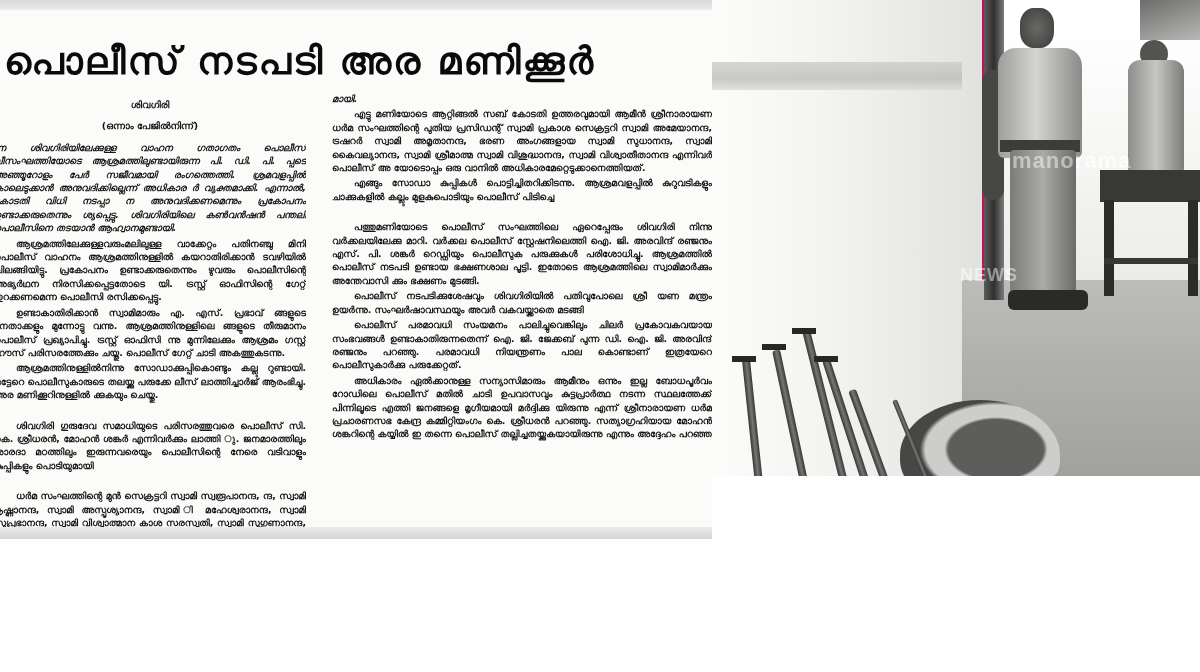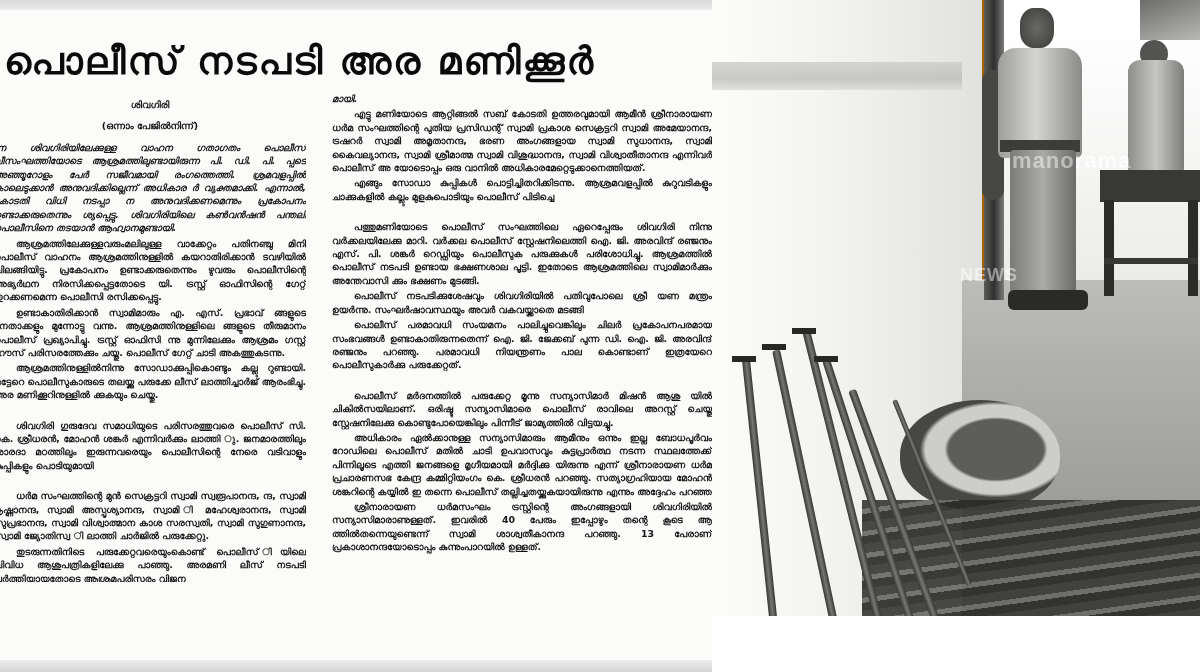--- a/index.html
+++ b/index.html
@@ -1,20 +1,20 @@
 <!DOCTYPE html>
 <html><head>
   <meta charset="utf-8">
   <style>
     * { box-sizing: border-box; margin: 0; padding: 0; }
     html, body { width: 1200px; height: 672px; overflow: hidden; background: #ffffff; }
     body { position: relative; font-family: "DejaVu Sans", sans-serif; color: #111; }
 
     .clipping {
-      position: absolute; left: 0; top: 0; width: 712px; height: 672px;
+      position: absolute; left: 0; top: 0; width: 712px; height: 539px;
       background: #fbfbfa; overflow: hidden;
     }
     .clipping .top-band {
       position: absolute; left: 0; top: 0; width: 712px; height: 10px;
       background: linear-gradient(#d9d9d9, #ececec);
     }
     .clipping .bottom-band {
       position: absolute; left: 0; bottom: 0; width: 712px; height: 12px;
       background: linear-gradient(#ececec, #d4d4d4);
     }
@@ -31,22 +31,22 @@
     }
     .col-left { left: -6px; width: 312px; height: 490px; }
     .col-right { left: 332px; width: 380px; height: 520px; }
     .dateline { text-align: center; font-size: 9.5px; margin-top: 6px; }
     .dateline-sub { text-align: center; font-size: 9.5px; margin: 8px 0 8px; font-weight: bold; }
     .col p { text-indent: 22px; margin-bottom: 2px; }
     .col p.gap { margin-top: 17px; }
     .col p.noindent { text-indent: 0; font-style: italic; }
 
     .photo {
-      position: absolute; left: 712px; top: 0; width: 488px; height: 616px;
-      background: #a16207; overflow: hidden;
+      position: absolute; left: 712px; top: 0; width: 488px; height: 476px;
+      background: #be185d; overflow: hidden;
       filter: contrast(1.05);
     }
     .photo .wall { position: absolute; left: 0; top: 0; width: 270px; height: 672px;
       background: linear-gradient(90deg, #f6f6f4 0%, #ececea 50%, #dcdcda 100%); }
     .photo .wall-band { position: absolute; left: 0; top: 62px; width: 250px; height: 28px;
       background: linear-gradient(#c9c9c7, #b9b9b7 60%, #d6d6d4); opacity: .8; }
     .photo .pillar { position: absolute; left: 272px; top: 0; width: 20px; height: 300px;
       background: linear-gradient(90deg, #5d5d5b, #333, #7c7c7a); }
     .photo .floor { position: absolute; left: 250px; top: 280px; width: 238px; height: 392px;
       background: linear-gradient(#b9b9b7, #9f9f9d 50%, #8a8a88); }
@@ -111,24 +111,22 @@
     <p class="gap">ധർമ സംഘത്തിന്റെ മുൻ സെക്രട്ടറി സ്വാമി സ്വരൂപാനന്ദ, ന്ദ, സ്വാമി കൃഷ്ണാനന്ദ, സ്വാമി അസ്പൃശ്യാനന്ദ, സ്വാമി ി മഹേശ്വരാനന്ദ, സ്വാമി സുപ്രഭാനന്ദ, സ്വാമി വിശ്വാത്മാന കാശ സരസ്വതി, സ്വാമി സുഗുണാനന്ദ, സ്വാമി ജ്യോതിസ്വ ി ലാത്തി ചാർജിൽ പരുക്കേറ്റു.</p>
     <p>തുടരുന്നതിനിടെ പരുക്കേറ്റവരെയുംകൊണ്ട് പൊലീസ് ിയിലെ വിവിധ ആശുപത്രികളിലേക്കു പാഞ്ഞു. അരമണി ലീസ് നടപടി പൂർത്തിയായതോടെ ആശ്രമപരിസരം വിജന</p>
   </div>
 
   <div class="col col-right">
     <p class="noindent">മായി.</p>
     <p>എട്ടു മണിയോടെ ആറ്റിങ്ങൽ സബ് കോടതി ഉത്തരവുമായി ആമീൻ ശ്രീനാരായണ ധർമ സംഘത്തിന്റെ പുതിയ പ്രസിഡന്റ് സ്വാമി പ്രകാശ സെക്രട്ടറി സ്വാമി അമേയാനന്ദ, ട്രഷറർ സ്വാമി അമൃതാനന്ദ, ഭരണ അംഗങ്ങളായ സ്വാമി സുധാനന്ദ, സ്വാമി കൈവല്യാനന്ദ, സ്വാമി ശ്രീമാത്മ സ്വാമി വിശുദ്ധാനന്ദ, സ്വാമി വിശ്വാതീതാനന്ദ എന്നിവർ പൊലീസ് അ യോടൊപ്പം ഒരു വാനിൽ അധികാരമേറ്റെടുക്കാനെത്തിയത്.</p>
     <p>എങ്ങും സോഡാ കുപ്പികൾ പൊട്ടിച്ചിതറിക്കിടന്നു. ആശ്രമവളപ്പിൽ കുറുവടികളും ചാക്കുകളിൽ കല്ലും മുളകുപൊടിയും പൊലീസ് പിടിച്ചെ</p>
     <p class="gap">പത്തുമണിയോടെ പൊലീസ് സംഘത്തിലെ ഏറെപ്പേരും ശിവഗിരി നിന്നു വർക്കലയിലേക്കു മാറി. വർക്കല പൊലീസ് സ്റ്റേഷനിലെത്തി ഐ. ജി. അരവിന്ദ് രഞ്ജനും എസ്. പി. ശങ്കർ റെഡ്ഡിയും പൊലീസുക പരുക്കുകൾ പരിശോധിച്ചു. ആശ്രമത്തിൽ പൊലീസ് നടപടി ഉണ്ടായ ഭക്ഷണശാല പൂട്ടി. ഇതോടെ ആശ്രമത്തിലെ സ്വാമിമാർക്കും അന്തേവാസി ക്കും ഭക്ഷണം മുടങ്ങി.</p>
     <p>പൊലീസ് നടപടിക്കുശേഷവും ശിവഗിരിയിൽ പതിവുപോലെ ശ്രീ യണ മന്ത്രം ഉയർന്നു. സംഘർഷാവസ്ഥയും അവർ വകവയ്ക്കാതെ മടങ്ങി</p>
-    <p>പൊലീസ് പരമാവധി സംയമനം പാലിച്ചുവെങ്കിലും ചിലർ പ്രകോപനപരമായ സംഭവങ്ങൾ ഉണ്ടാകാതിരുന്നതെന്ന് ഐ. ജി. ജേക്കബ് പുന്ന ഡി. ഐ. ജി. അരവിന്ദ് രഞ്ജനും പറഞ്ഞു. പരമാവധി നിയന്ത്രണം പാല കൊണ്ടാണ് ഇത്രയേറെ പൊലീസുകാർക്കു പരുക്കേറ്റത്.</p>
-    <p class="gap">പൊലീസ് മർദനത്തിൽ പരുക്കേറ്റ മൂന്നു സന്യാസിമാർ മിഷൻ ആശു യിൽ ചികിൽസയിലാണ്. ഒരിഷ്ടു സന്യാസിമാരെ പൊലീസ് രാവിലെ അറസ്റ്റ് ചെയ്തു സ്റ്റേഷനിലേക്കു കൊണ്ടുപോയെങ്കിലും പിന്നീട് ജാമ്യത്തിൽ വിട്ടയച്ചു.</p>
+    <p>പൊലീസ് പരമാവധി സംയമനം പാലിച്ചുവെങ്കിലും ചിലർ പ്രകോവകവയായ സംഭവങ്ങൾ ഉണ്ടാകാതിരുന്നതെന്ന് ഐ. ജി. ജേക്കബ് പുന്ന ഡി. ഐ. ജി. അരവിന്ദ് രഞ്ജനും പറഞ്ഞു. പരമാവധി നിയന്ത്രണം പാല കൊണ്ടാണ് ഇത്രയേറെ പൊലീസുകാർക്കു പരുക്കേറ്റത്.</p>
     <p>അധികാരം ഏൽക്കാനുള്ള സന്യാസിമാരും ആമീനും ഒന്നും ഇല്ല ബോധപൂർവം റോഡിലെ പൊലീസ് മതിൽ ചാടി ഉപവാസവും കുട്ടപ്രാർത്ഥ നടന്ന സ്ഥലത്തേക്ക് പിന്നിലൂടെ എത്തി ജനങ്ങളെ മൃഗീയമായി മർദ്ദിക്കു യിരുന്നു എന്ന് ശ്രീനാരായണ ധർമ പ്രചാരണസഭ കേന്ദ്ര കമ്മിറ്റിയംഗം കെ. ശ്രീധരൻ പറഞ്ഞു. സത്യാഗ്രഹിയായ മോഹൻ ശങ്കറിന്റെ കയ്യിൽ ഇ തന്നെ പൊലീസ് തല്ലിച്ചതയ്ക്കുകയായിരുന്നു എന്നും അദ്ദേഹം പറഞ്ഞ</p>
-    <p>ശ്രീനാരായണ ധർമസംഘം ട്രസ്റ്റിന്റെ അംഗങ്ങളായി ശിവഗിരിയിൽ സന്യാസിമാരാണുള്ളത്. ഇവരിൽ 40 പേരും ഇപ്പോഴും തന്റെ കൂടെ ആ ത്തിൽതന്നെയുണ്ടെന്ന് സ്വാമി ശാശ്വതീകാനന്ദ പറഞ്ഞു. 13 പേരാണ് പ്രകാശാനന്ദയോടൊപ്പം കുന്നുംപാറയിൽ ഉള്ളത്.</p>
   </div>
   <div class="bottom-band"></div>
 </div>
 
 <div class="photo">
   <div class="sky"></div>
   <div class="wall"></div>
   <div class="wall-band"></div>
   <div class="floor"></div>
   <div class="roof"></div>

